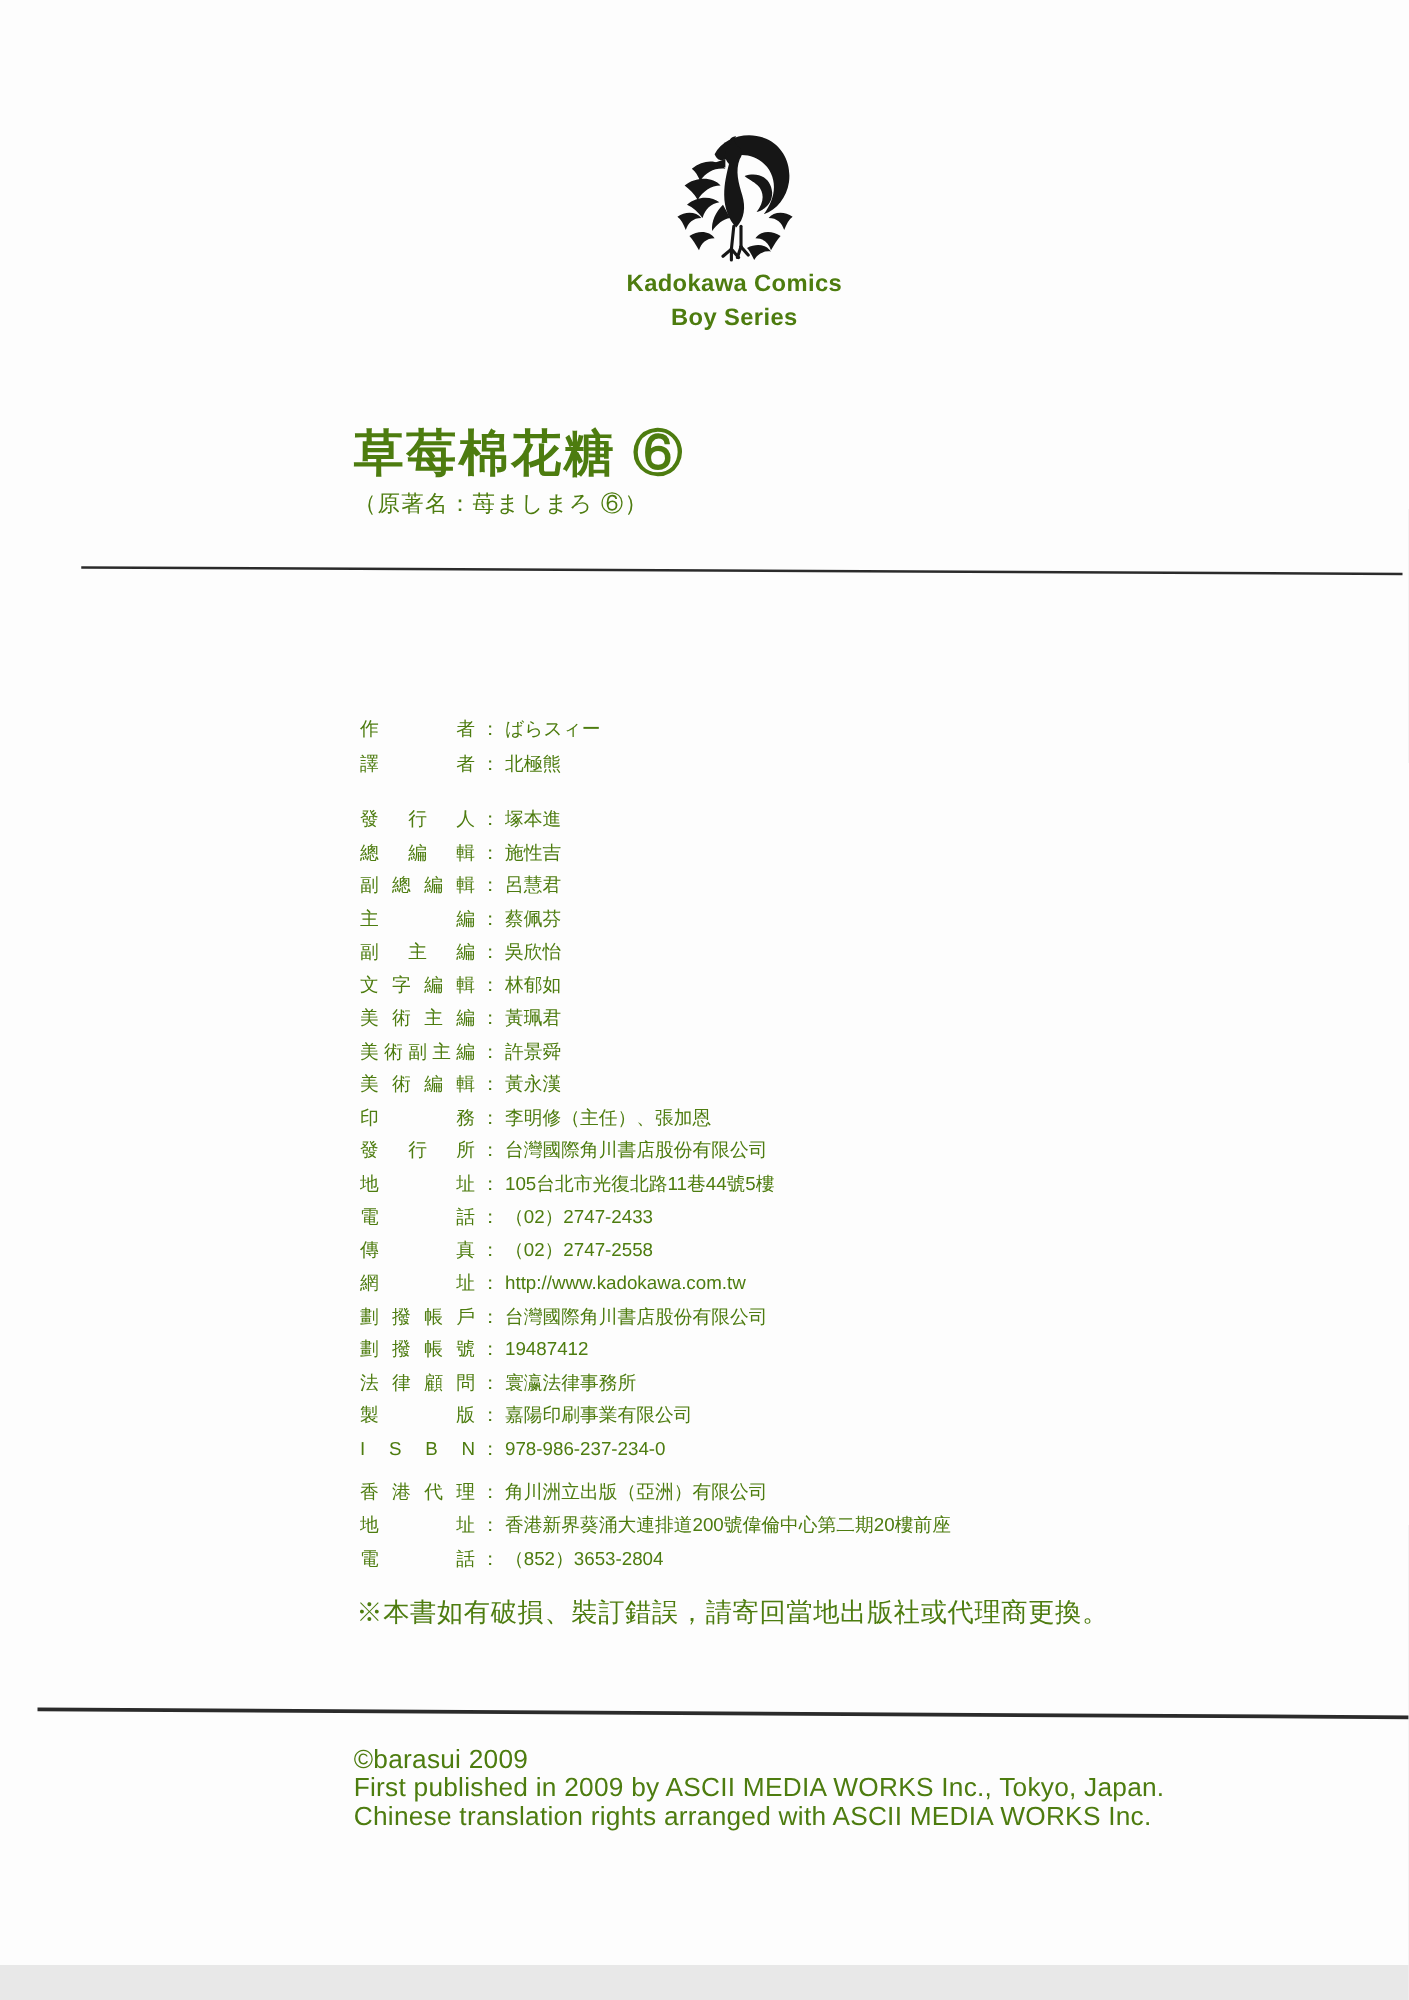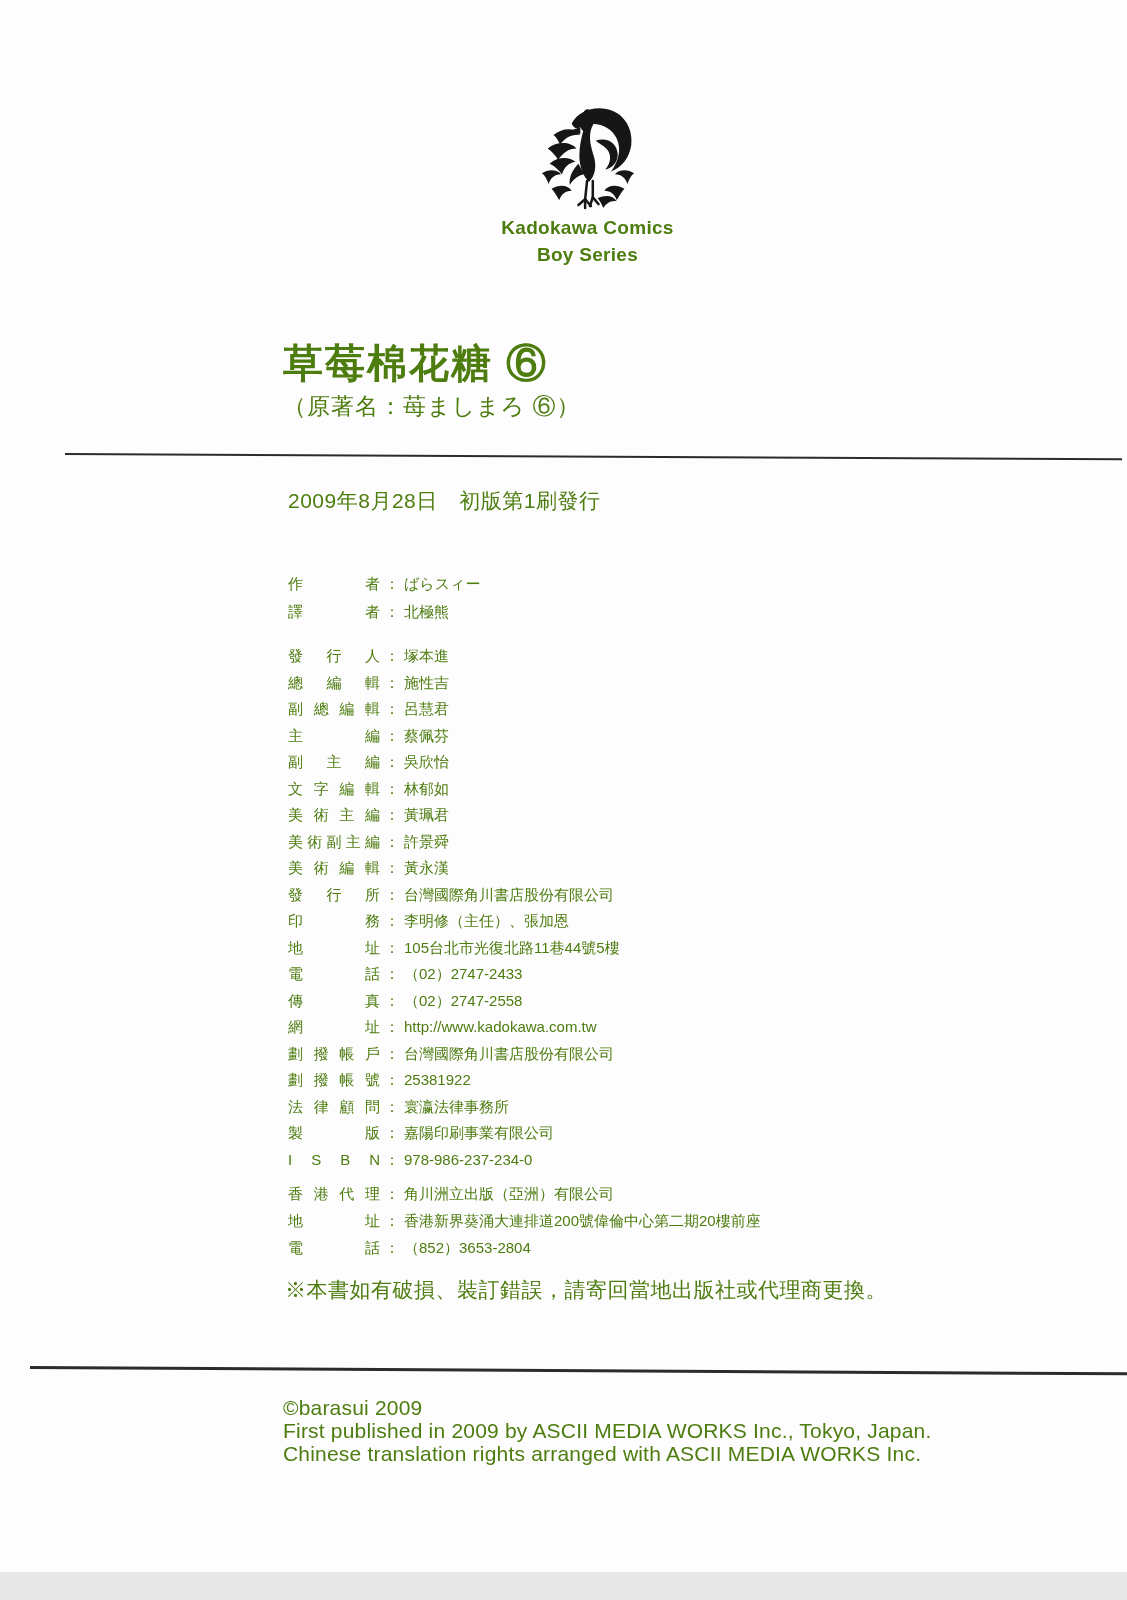--- a/index.html
+++ b/index.html
@@ -10,21 +10,21 @@
     color:#4d7c0f;
     font-family:"Liberation Sans",sans-serif;
     overflow:hidden;
     margin:0 auto;
   }
   .brand{position:absolute;top:104px;left:24px;width:1127px;text-align:center;}
   .brand svg{display:block;margin:0 auto;}
   .brand-text{font-weight:bold;font-size:19px;line-height:23px;letter-spacing:.3px;margin-top:4px;}
   .title-block{position:absolute;left:283px;top:340px;}
   .main-title{font-size:40px;font-weight:bold;margin:0;letter-spacing:2px;line-height:1.15;}
-  .subtitle{font-size:23px;margin-top:5px;letter-spacing:1px;}
+  .subtitle{font-size:18px;margin-top:5px;letter-spacing:1px;}
   .rule{position:absolute;border:none;margin:0;background:#2b2b2b;transform-origin:left center;}
   .rule-top{top:453px;left:65px;width:1057px;height:2px;transform:rotate(0.28deg);}
   .rule-bottom{top:1366px;left:30px;width:1097px;height:3px;transform:rotate(0.33deg);}
   .edition{position:absolute;left:288px;top:487px;font-size:21px;letter-spacing:.5px;}
   .credits{position:absolute;left:288px;font-size:15px;}
   .credits .row{line-height:26.5px;white-space:nowrap;}
   .staff-block{top:570px;}
   .staff-block .row{line-height:28px;}
   .publication-block{top:643px;}
   .hk-block{top:1180px;}
@@ -72,45 +72,44 @@
     <div class="brand-text">Boy Series</div>
   </header>
 
   <section class="title-block">
     <h1 class="main-title">草莓棉花糖 ⑥</h1>
     <div class="subtitle">（原著名：苺ましまろ ⑥）</div>
   </section>
 
   <hr class="rule rule-top">
 
-  <div class="edition">2009年8月28日　初版第1刷發行</div>
 
   <section class="credits staff-block">
     <div class="row"><span class="lbl">作者</span><span class="sep">：</span><span class="val">ばらスィー</span></div>
     <div class="row"><span class="lbl">譯者</span><span class="sep">：</span><span class="val">北極熊</span></div>
   </section>
 
   <section class="credits publication-block">
     <div class="row"><span class="lbl">發行人</span><span class="sep">：</span><span class="val">塚本進</span></div>
     <div class="row"><span class="lbl">總編輯</span><span class="sep">：</span><span class="val">施性吉</span></div>
     <div class="row"><span class="lbl">副總編輯</span><span class="sep">：</span><span class="val">呂慧君</span></div>
     <div class="row"><span class="lbl">主編</span><span class="sep">：</span><span class="val">蔡佩芬</span></div>
     <div class="row"><span class="lbl">副主編</span><span class="sep">：</span><span class="val">吳欣怡</span></div>
     <div class="row"><span class="lbl">文字編輯</span><span class="sep">：</span><span class="val">林郁如</span></div>
     <div class="row"><span class="lbl">美術主編</span><span class="sep">：</span><span class="val">黃珮君</span></div>
     <div class="row"><span class="lbl">美術副主編</span><span class="sep">：</span><span class="val">許景舜</span></div>
     <div class="row"><span class="lbl">美術編輯</span><span class="sep">：</span><span class="val">黃永漢</span></div>
+    <div class="row"><span class="lbl">印務</span><span class="sep">：</span><span class="val">李明修（主任）、張加恩</span></div>
     <div class="row"><span class="lbl">發行所</span><span class="sep">：</span><span class="val">台灣國際角川書店股份有限公司</span></div>
-    <div class="row"><span class="lbl">印務</span><span class="sep">：</span><span class="val">李明修（主任）、張加恩</span></div>
     <div class="row"><span class="lbl">地址</span><span class="sep">：</span><span class="val">105台北市光復北路11巷44號5樓</span></div>
     <div class="row"><span class="lbl">電話</span><span class="sep">：</span><span class="val">（02）2747-2433</span></div>
     <div class="row"><span class="lbl">傳真</span><span class="sep">：</span><span class="val">（02）2747-2558</span></div>
     <div class="row"><span class="lbl">網址</span><span class="sep">：</span><span class="val">http://www.kadokawa.com.tw</span></div>
     <div class="row"><span class="lbl">劃撥帳戶</span><span class="sep">：</span><span class="val">台灣國際角川書店股份有限公司</span></div>
-    <div class="row"><span class="lbl">劃撥帳號</span><span class="sep">：</span><span class="val">25381922</span></div>
+    <div class="row"><span class="lbl">劃撥帳號</span><span class="sep">：</span><span class="val">19487412</span></div>
     <div class="row"><span class="lbl">法律顧問</span><span class="sep">：</span><span class="val">寰瀛法律事務所</span></div>
     <div class="row"><span class="lbl">製版</span><span class="sep">：</span><span class="val">嘉陽印刷事業有限公司</span></div>
     <div class="row"><span class="lbl">I S B N</span><span class="sep">：</span><span class="val">978-986-237-234-0</span></div>
   </section>
 
   <section class="credits hk-block">
     <div class="row"><span class="lbl">香港代理</span><span class="sep">：</span><span class="val">角川洲立出版（亞洲）有限公司</span></div>
     <div class="row"><span class="lbl">地址</span><span class="sep">：</span><span class="val">香港新界葵涌大連排道200號偉倫中心第二期20樓前座</span></div>
     <div class="row"><span class="lbl">電話</span><span class="sep">：</span><span class="val">（852）3653-2804</span></div>
   </section>

